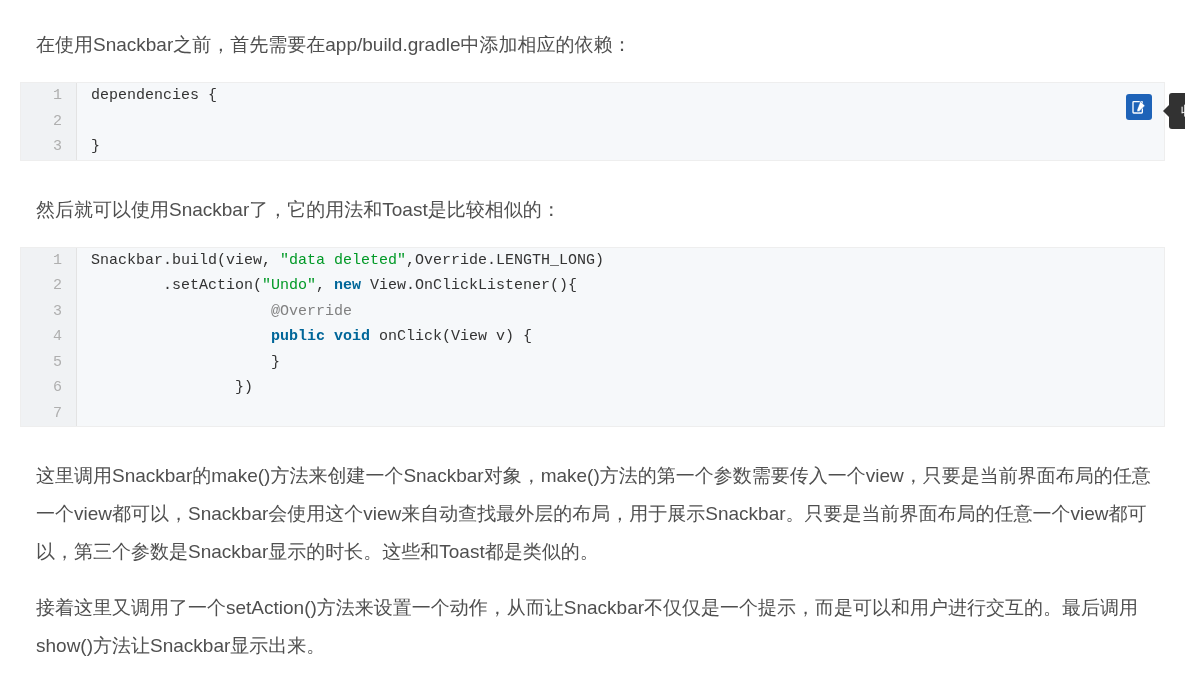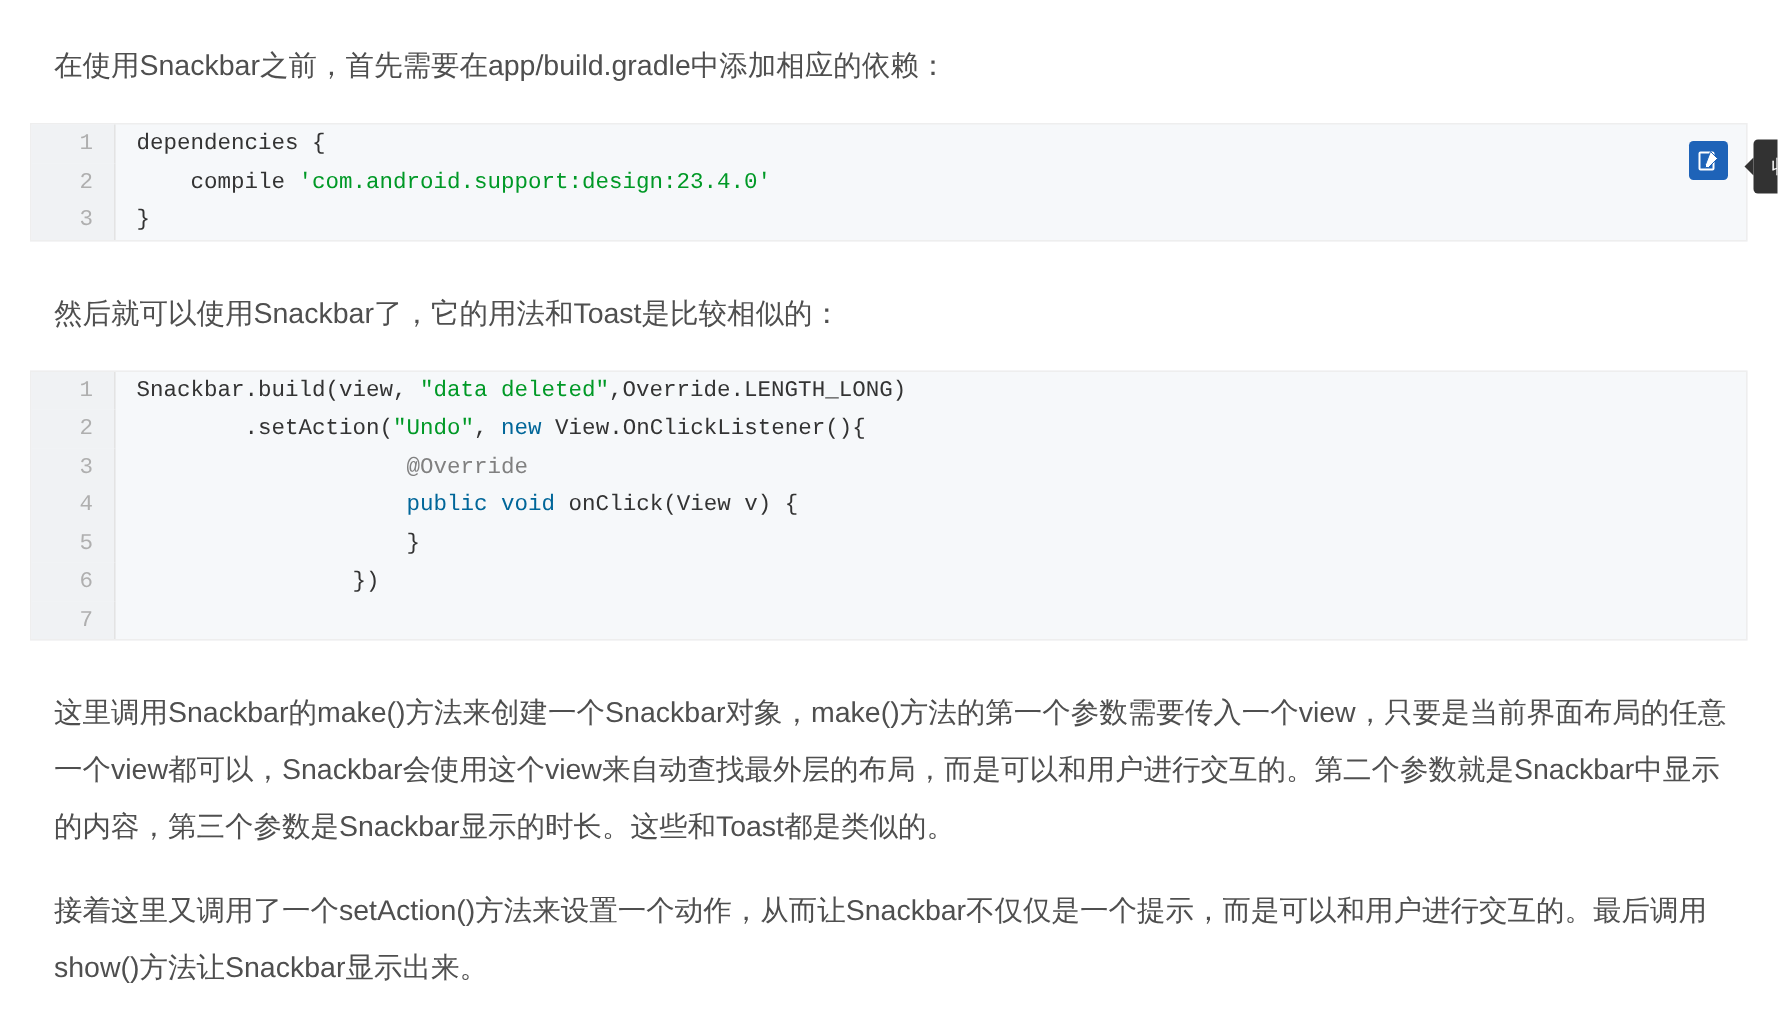--- a/index.html
+++ b/index.html
@@ -37,21 +37,21 @@
     border-right: 1px solid #e3e3e3;
     user-select: none;
     flex-shrink: 0;
   }
   .code-line {
     padding-left: 14px;
     white-space: pre;
     color: #333;
   }
   .tok-str { color: #009926; }
-  .tok-key { color: #006699; }
+  .tok-key { color: #006699; font-weight: bold; }
   .tok-ann { color: #808080; }
 
   .bookmark-btn {
     position: absolute;
     top: 11px;
     right: 12px;
     width: 26px;
     height: 26px;
     background: #1e63b8;
     border-radius: 3px;
@@ -97,21 +97,20 @@
       <path d="M14 3 l7 7 -9 9 h-3 v-3 z" fill="#fff" stroke="#1e63b8" stroke-width="1"></path>
     </svg>
   </div>
   <div class="tooltip">收藏到代码笔记</div>
 <div class="code-row">
       <div class="gutter">1</div>
       <div class="code-line"><span>dependencies {</span></div>
     </div>
     <div class="code-row">
       <div class="gutter">2</div>
-      <div class="code-line"><span>    compile </span><span class="tok-str">'com.android.support:design:23.4.0'</span></div>
     </div>
     <div class="code-row">
       <div class="gutter">3</div>
       <div class="code-line"><span>}</span></div>
     </div>
   </div>
 
 <p class="para">然后就可以使用Snackbar了，它的用法和Toast是比较相似的：</p>
 
 <div class="code-block">
@@ -137,15 +136,15 @@
     </div>
     <div class="code-row">
       <div class="gutter">6</div>
       <div class="code-line"><span>                })</span></div>
     </div>
     <div class="code-row">
       <div class="gutter">7</div>
     </div>
   </div>
 
-<p class="para">这里调用Snackbar的make()方法来创建一个Snackbar对象，make()方法的第一个参数需要传入一个view，只要是当前界面布局的任意一个view都可以，Snackbar会使用这个view来自动查找最外层的布局，而是可以和用户进行交互的。第二个参数就是Snackbar中显示的内容，第三个参数是Snackbar显示的时长。这些和Toast都是类似的。</p>
+<p class="para">这里调用Snackbar的make()方法来创建一个Snackbar对象，make()方法的第一个参数需要传入一个view，只要是当前界面布局的任意一个view都可以，Snackbar会使用这个view来自动查找最外层的布局，用于展示Snackbar。只要是当前界面布局的任意一个view都可以，第三个参数是Snackbar显示的时长。这些和Toast都是类似的。</p>
 
 <p class="para">接着这里又调用了一个setAction()方法来设置一个动作，从而让Snackbar不仅仅是一个提示，而是可以和用户进行交互的。最后调用show()方法让Snackbar显示出来。</p>
 
 </body></html>

